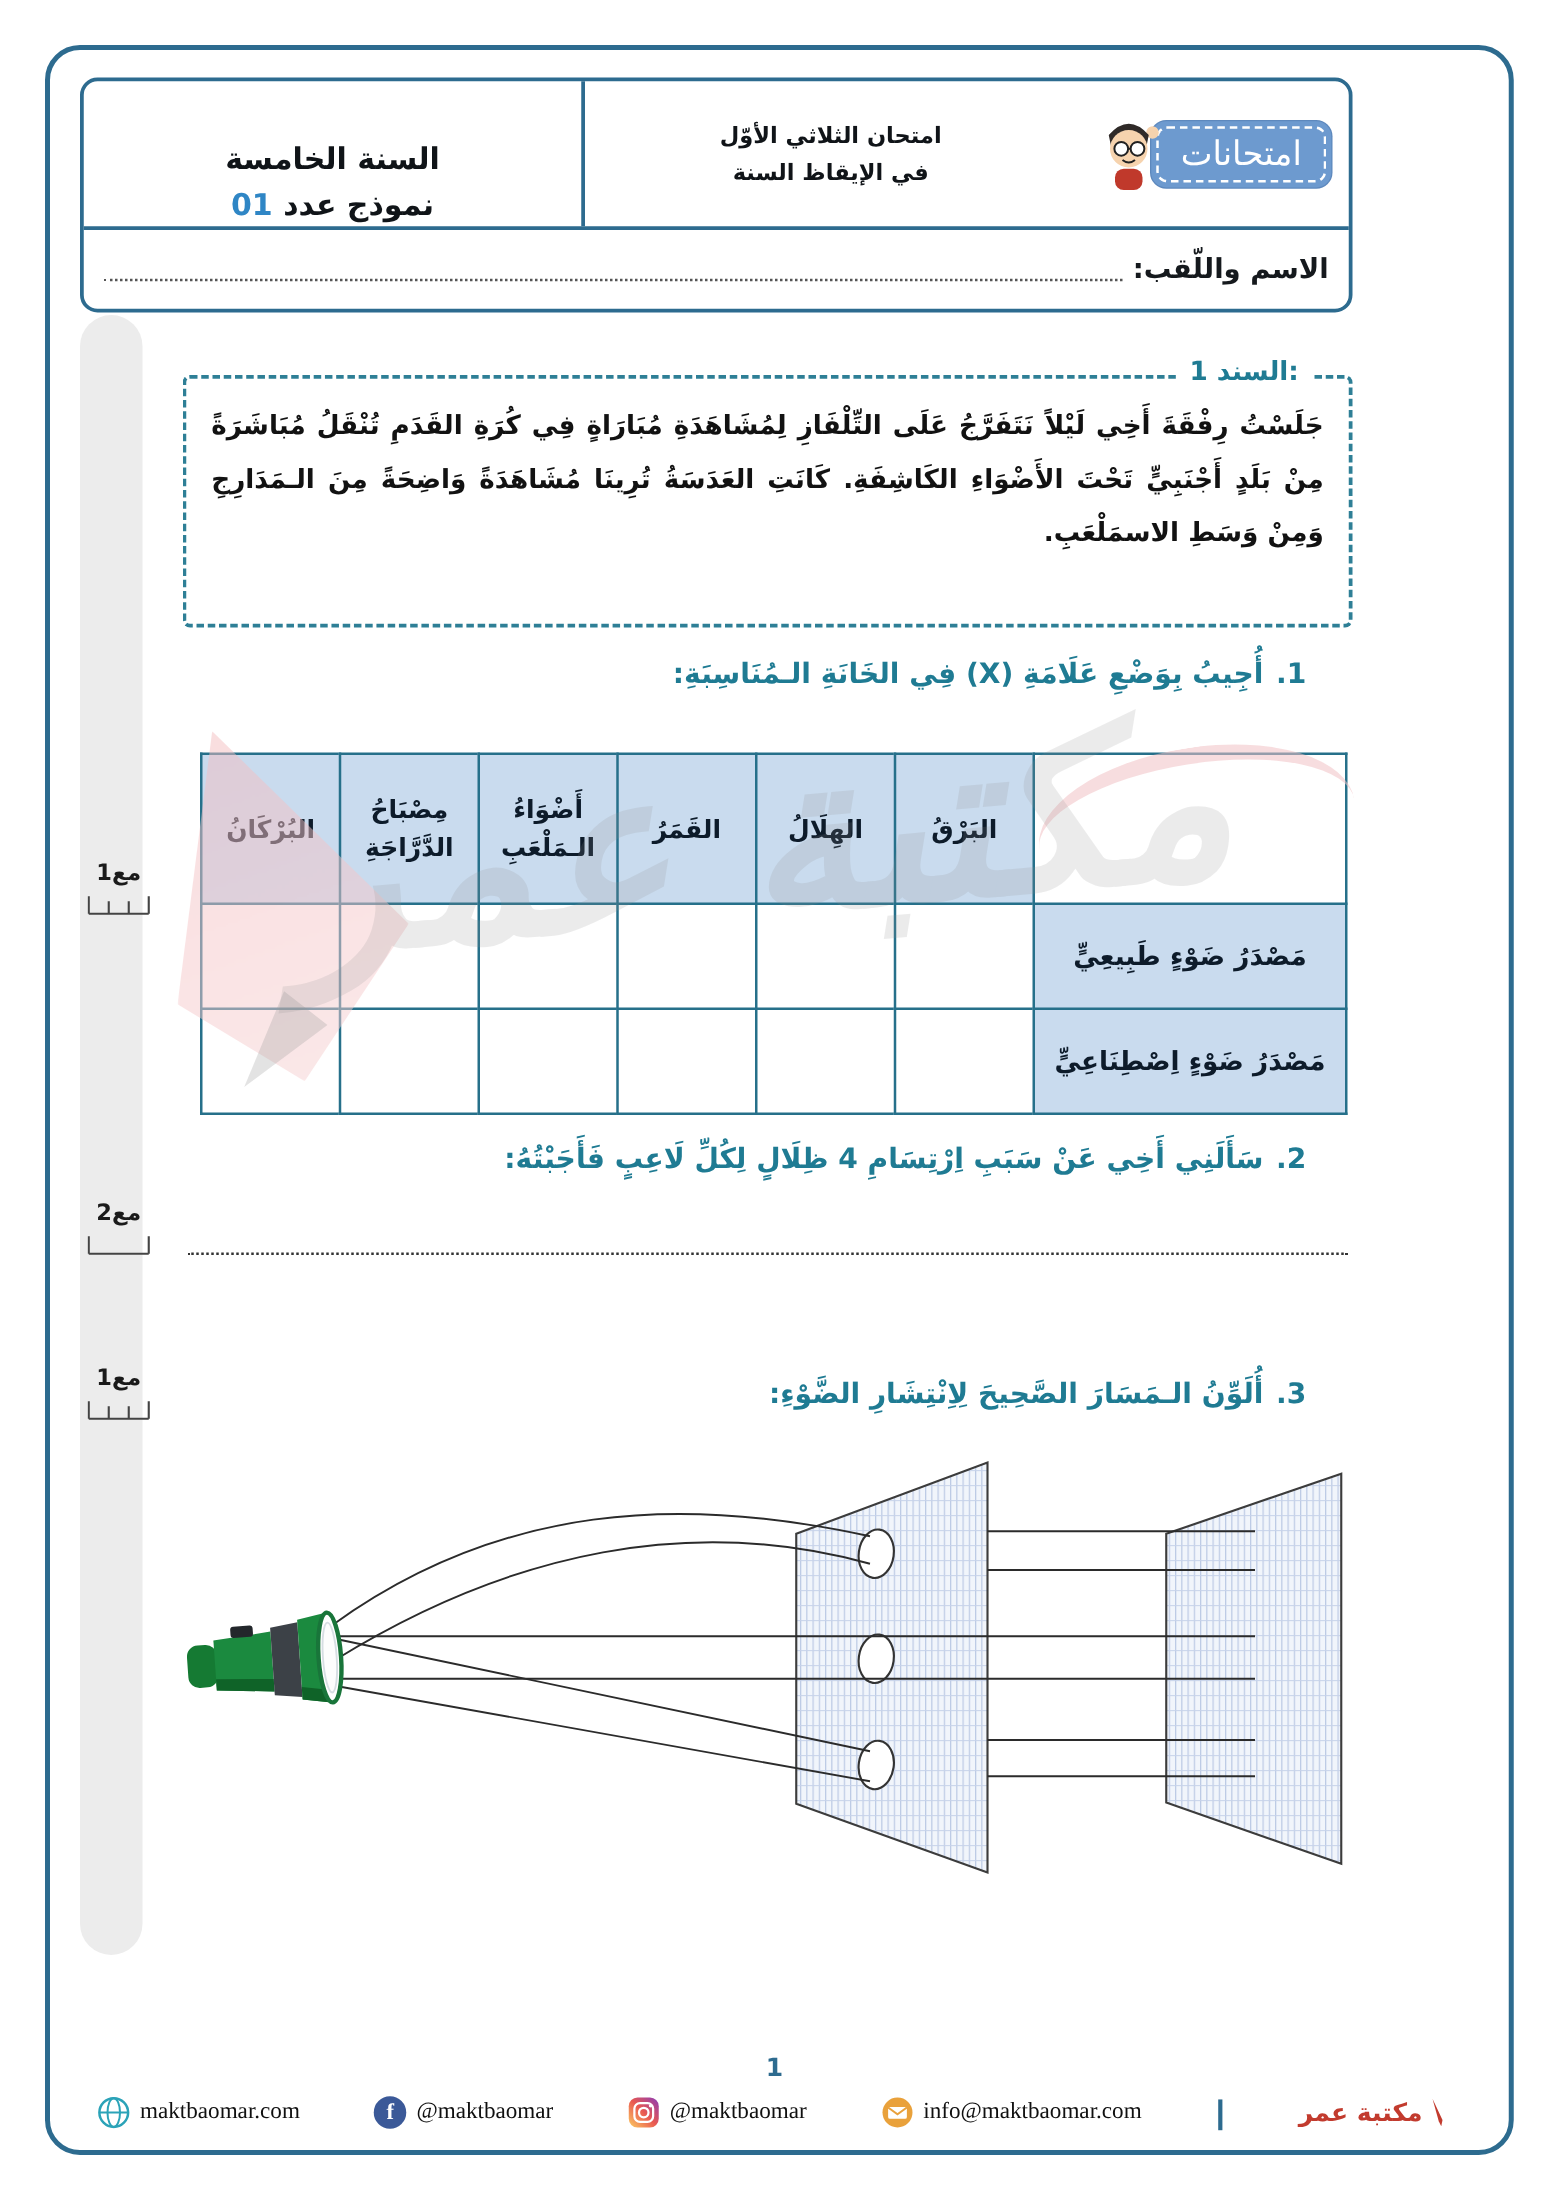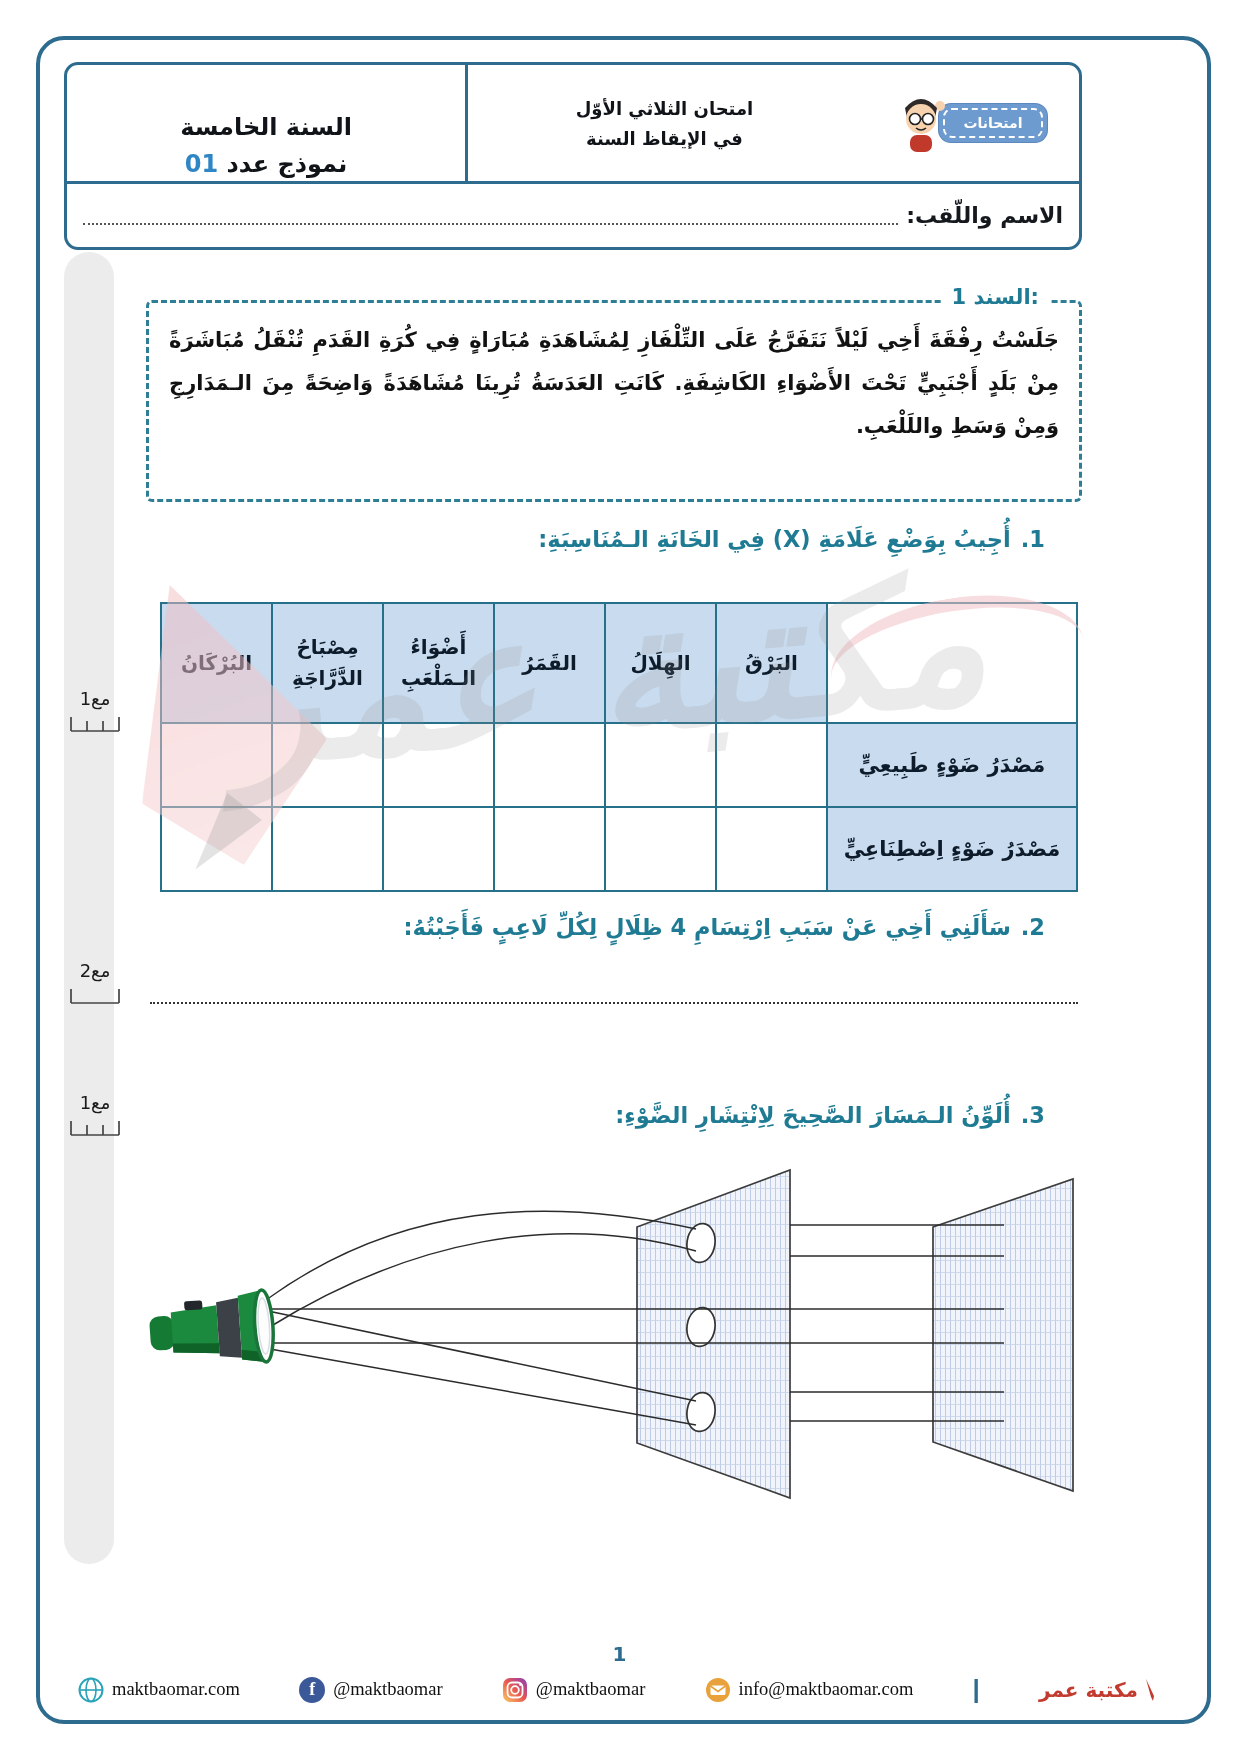--- a/index.html
+++ b/index.html
@@ -15,21 +15,21 @@
   .hdr-row1{position:absolute;left:0;right:0;top:0;height:116px;display:flex;direction:rtl;border-bottom:3px solid #2d6b8f;}
   .hdr-logo{width:218px;display:flex;align-items:center;justify-content:center;}
   .hdr-title{flex:1;border-left:3px solid #2d6b8f;display:flex;flex-direction:column;align-items:center;justify-content:center;gap:9px;font-weight:800;font-size:18px;color:#101418;}
   .hdr-grade{width:398px;display:flex;flex-direction:column;align-items:center;justify-content:center;gap:9px;font-weight:800;font-size:24px;color:#101418;margin-top:44px;}
   .model-number{color:#2f86c5;}
   .hdr-row2{position:absolute;left:0;right:0;top:119px;bottom:0;display:flex;direction:rtl;align-items:center;padding:0 16px;gap:8px;}
   .name-label{font-weight:800;font-size:22px;color:#15191d;white-space:nowrap;}
   .name-dots{flex:1;height:16px;border-bottom:2.5px dotted #555;}
 
   .badge-wrap{background:#6d9acf;border-radius:12px;padding:4px;box-shadow:0 0 0 1px #5d88bd;}
-  .badge-inner{border:2px dashed #fff;border-radius:9px;padding:5px 18px;color:#fff;font-weight:700;font-size:14px;white-space:nowrap;}
+  .badge-inner{border:2px dashed #fff;border-radius:9px;padding:5px 18px;color:#fff;font-weight:400;font-size:27px;white-space:nowrap;}
   .mascot{margin-right:-8px;margin-left:2px;}
 
   
   #side-bar{left:64px;top:252px;width:50px;height:1312px;background:#ececec;border-radius:25px;}
 
   
   #sanad{left:146px;top:300px;width:930px;height:196px;border:3px dashed #2e7f96;border-radius:6px;}
   #sanad-label{position:absolute;top:-18px;right:30px;background:#fff;color:#1f7b93;font-weight:800;font-size:21px;padding:0 10px;}
   #sanad-text{padding:16px 20px 0 20px;direction:rtl;text-align:justify;font-size:21px;font-weight:600;line-height:2.05;color:#121212;}
 
@@ -44,21 +44,21 @@
   
   #light-table{position:absolute;left:160px;top:602px;width:918px;border-collapse:collapse;direction:rtl;table-layout:fixed;}
   #light-table th,#light-table td{border:2.2px solid #26708a;}
   #light-table thead th{height:118px;background:#c9dbee;font-size:20px;font-weight:700;color:#0d1b2a;padding:0 5px;line-height:1.55;}
   #light-table thead th.corner{background:#fff;}
   #light-table tbody th.rowlabel{background:#c9dbee;font-size:21px;font-weight:700;color:#0d1b2a;padding:0 14px;}
   #light-table tbody td{height:80px;background:#fff;}
 
   
   .mark{left:66px;width:58px;text-align:center;z-index:3;}
-  .mark .mlabel{font-weight:400;font-size:18px;color:#1a1a1a;direction:rtl;}
+  .mark .mlabel{font-weight:700;font-size:18px;color:#1a1a1a;direction:rtl;}
   .mark svg{margin-top:7px;}
   #mark1{top:688px;} #mark2{top:960px;} #mark3{top:1092px;}
 
   
   #wm-text{left:120px;top:570px;width:980px;font-size:175px;color:#8f8f8f;opacity:.17;transform:rotate(-5deg);direction:rtl;text-align:center;font-style:italic;font-weight:700;pointer-events:none;z-index:6;white-space:nowrap;}
   .wm-pink1{left:142px;top:585px;width:185px;height:280px;background:linear-gradient(160deg,#f3bcbf,#f7d2d3);clip-path:polygon(15% 0,100% 55%,55% 100%,0 78%);opacity:.5;z-index:5;pointer-events:none;filter:blur(1px);}
   .wm-pink2{left:830px;top:598px;width:255px;height:110px;border:0;border-top:13px solid #f2c3c6;border-radius:50%;transform:rotate(-9deg);opacity:.55;z-index:5;pointer-events:none;}
   .wm-pen{left:198px;top:798px;width:0;height:0;border-left:22px solid transparent;border-right:22px solid transparent;border-top:80px solid #9a9a9a;opacity:.28;transform:rotate(38deg);z-index:5;pointer-events:none;}
 
   
@@ -110,21 +110,21 @@
       </div>
     </div>
     <div class="hdr-row2">
       <span class="name-label">الاسم واللّقب:</span>
       <span class="name-dots"></span>
     </div>
   </div>
 
   <div class="abs" id="sanad">
     <div id="sanad-label">السند 1:</div>
-    <div id="sanad-text">جَلَسْتُ رِفْقَةَ أَخِي لَيْلاً نَتَفَرَّجُ عَلَى التِّلْفَازِ لِمُشَاهَدَةِ مُبَارَاةٍ فِي كُرَةِ القَدَمِ تُنْقَلُ مُبَاشَرَةً مِنْ بَلَدٍ أَجْنَبِيٍّ تَحْتَ الأَضْوَاءِ الكَاشِفَةِ. كَانَتِ العَدَسَةُ تُرِينَا مُشَاهَدَةً وَاضِحَةً مِنَ الـمَدَارِجِ وَمِنْ وَسَطِ واللَلْعَبِ.</div>
+    <div id="sanad-text">جَلَسْتُ رِفْقَةَ أَخِي لَيْلاً نَتَفَرَّجُ عَلَى التِّلْفَازِ لِمُشَاهَدَةِ مُبَارَاةٍ فِي كُرَةِ القَدَمِ تُنْقَلُ مُبَاشَرَةً مِنْ بَلَدٍ أَجْنَبِيٍّ تَحْتَ الأَضْوَاءِ الكَاشِفَةِ. كَانَتِ العَدَسَةُ تُرِينَا مُشَاهَدَةً وَاضِحَةً مِنَ الـمَدَارِجِ وَمِنْ وَسَطِ الاسمَلْعَبِ.</div>
   </div>
 
   <div class="abs question" id="q1">
     <span class="qnum">1.</span><span>أُجِيبُ بِوَضْعِ عَلَامَةِ (X) فِي الخَانَةِ الـمُنَاسِبَةِ:</span>
   </div>
 
   <table id="light-table">
     <colgroup>
         <col style="width:250px">
         <col>

